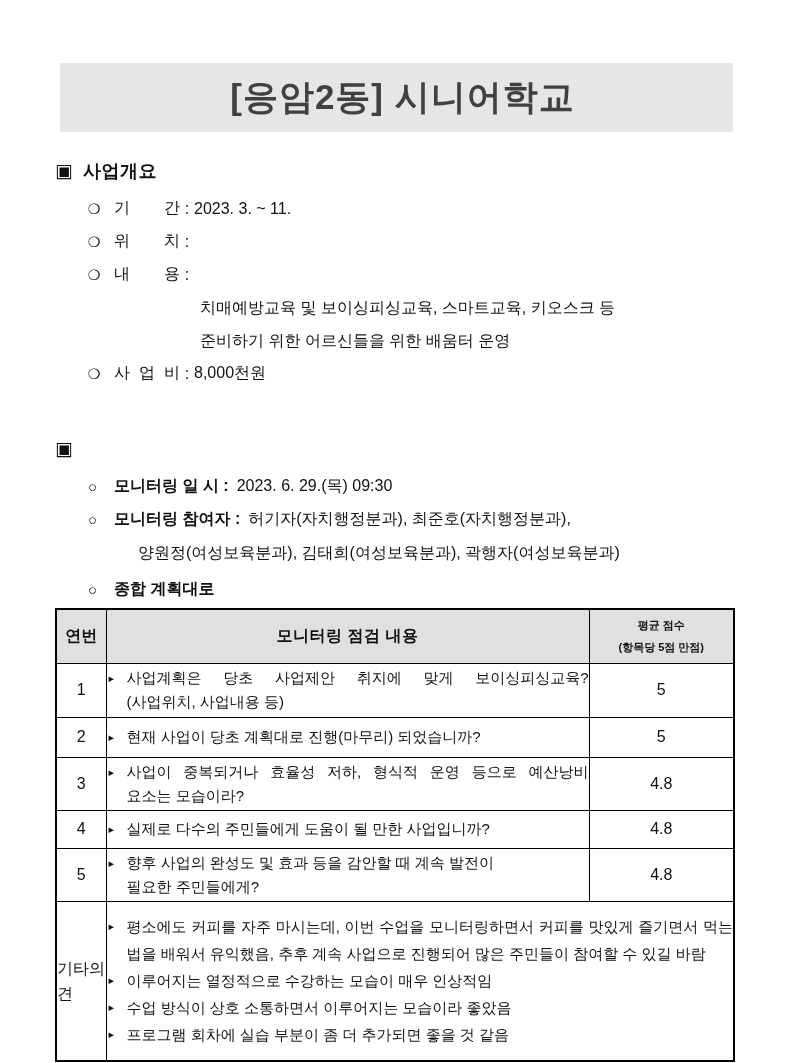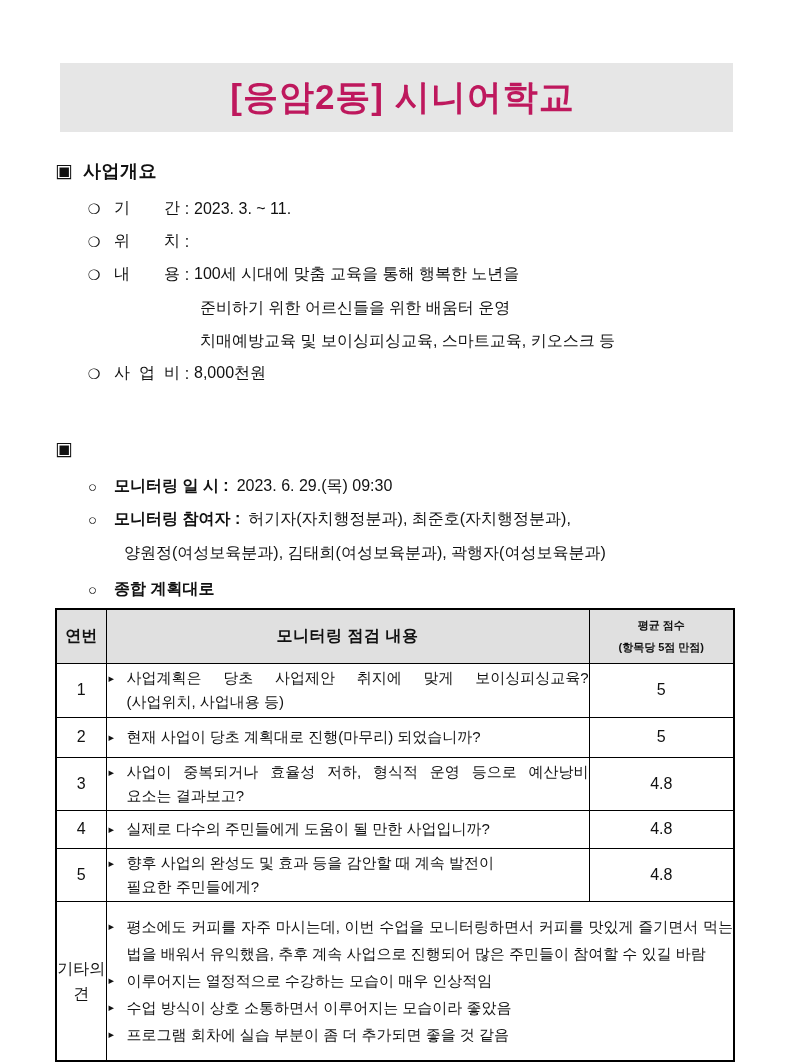--- a/index.html
+++ b/index.html
@@ -9,21 +9,21 @@
     color:#111111;
   }
   .page{position:absolute;left:0;top:0;width:793px;height:1063px;background:#ffffff;}
 
   
   .banner{
     position:absolute;left:60px;top:63px;width:673px;height:69px;
     background:#e6e6e6;display:flex;align-items:center;justify-content:center;
   }
   .banner-title{
-    font-size:35px;font-weight:bold;color:#be185d;letter-spacing:1px;margin-left:12px;
+    font-size:35px;font-weight:bold;color:#404040;letter-spacing:1px;margin-left:12px;
   }
 
   
   .sec{position:absolute;left:55px;}
   .sec-overview{top:158px;width:690px;}
   .sec-monitoring{top:436px;width:690px;}
   .sec-head{display:flex;align-items:center;height:26px;}
   .marker{font-size:19px;margin-right:10px;line-height:26px;}
   .sec-title{font-size:18px;font-weight:bold;letter-spacing:0.5px;}
 
@@ -33,21 +33,21 @@
   .o-label{width:66px;text-align:justify;text-align-last:justify;}
   .o-colon{width:14px;text-align:center;}
   .o-value{white-space:nowrap;}
   .o-cont{height:33px;line-height:33px;margin-left:112px;white-space:nowrap;}
 
   .m-items{margin-top:8px;margin-left:33px;font-size:16px;}
   .m-item{display:flex;height:33px;align-items:center;}
   .m-bullet{width:26px;font-size:15px;}
   .m-label{font-weight:bold;margin-right:8px;white-space:pre;}
   .m-value{white-space:nowrap;}
-  .m-cont{height:33px;line-height:33px;margin-left:36px;white-space:nowrap;}
+  .m-cont{height:33px;line-height:33px;margin-left:50px;white-space:nowrap;}
   .m-summary{margin-top:4px;}
 
   
   .report-table{
     position:absolute;left:55px;top:608px;width:678px;
     border-collapse:collapse;table-layout:fixed;
     font-size:15px;color:#111;
   }
   .report-table td,.report-table th{
     border:1px solid #000;vertical-align:middle;padding:0;
@@ -67,21 +67,21 @@
   .r-med2{height:38px;}
   .cell-no{text-align:center;font-size:16px;}
   .cell-score{text-align:center;font-size:16px;}
   .cell-content{padding:4px 6px 4px 6px;}
   .entry{display:flex;align-items:flex-start;}
   .tri{flex:none;width:18px;font-size:11px;line-height:24px;text-align:left;padding-left:2px;}
   .lines{flex:1;min-width:0;}
   .ln{line-height:24px;word-break:keep-all;}
   .just{text-align:justify;text-align-last:justify;}
   .etc-row{height:160px;}
-  .etc-label-cell{text-align:center;font-size:16px;word-break:break-all;padding:0 8px;line-height:25px;}
+  .etc-label-cell{font-size:16px;word-break:break-all;padding:0 8px;line-height:25px;}
   .etc-content{padding:6px 6px 4px 6px;vertical-align:top;}
   .etc-entry{display:flex;align-items:flex-start;}
   .etc-entry .tri{line-height:27px;}
   .etc-text{flex:1;min-width:0;line-height:27px;text-align:justify;word-break:break-all;}
 </style>
 </head>
 <body>
 
 <div class="page">
 
@@ -103,24 +103,23 @@
       </div>
       <div class="o-item">
         <span class="o-bullet">❍</span>
         <span class="o-label">위 치</span>
         <span class="o-colon">:</span>
       </div>
       <div class="o-item">
         <span class="o-bullet">❍</span>
         <span class="o-label">내 용</span>
         <span class="o-colon">:</span>
-        <span class="o-value">100세 시대에 맞춤 교육을 통해 행복한 노년을</span>
-      </div>
+      </div>
+      <div class="o-cont">치매예방교육 및 보이싱피싱교육, 스마트교육, 키오스크 등</div>
       <div class="o-cont">준비하기 위한 어르신들을 위한 배움터 운영</div>
-      <div class="o-cont">치매예방교육 및 보이싱피싱교육, 스마트교육, 키오스크 등</div>
       <div class="o-item">
         <span class="o-bullet">❍</span>
         <span class="o-label">사 업 비</span>
         <span class="o-colon">:</span>
         <span class="o-value">8,000천원</span>
       </div>
     </div>
   </div>
 
   <div class="sec sec-monitoring">
@@ -189,21 +188,21 @@
       <td class="cell-score">5</td>
     </tr>
 
     <tr class="r-tall2">
       <td class="cell-no">3</td>
       <td class="cell-content">
         <div class="entry">
           <span class="tri">▸</span>
           <div class="lines">
             <div class="ln just">사업이 중복되거나 효율성 저하, 형식적 운영 등으로 예산낭비</div>
-            <div class="ln">요소는 결과보고?</div>
+            <div class="ln">요소는 모습이라?</div>
           </div>
         </div>
       </td>
       <td class="cell-score">4.8</td>
     </tr>
 
     <tr class="r-med2">
       <td class="cell-no">4</td>
       <td class="cell-content">
         <div class="entry">

